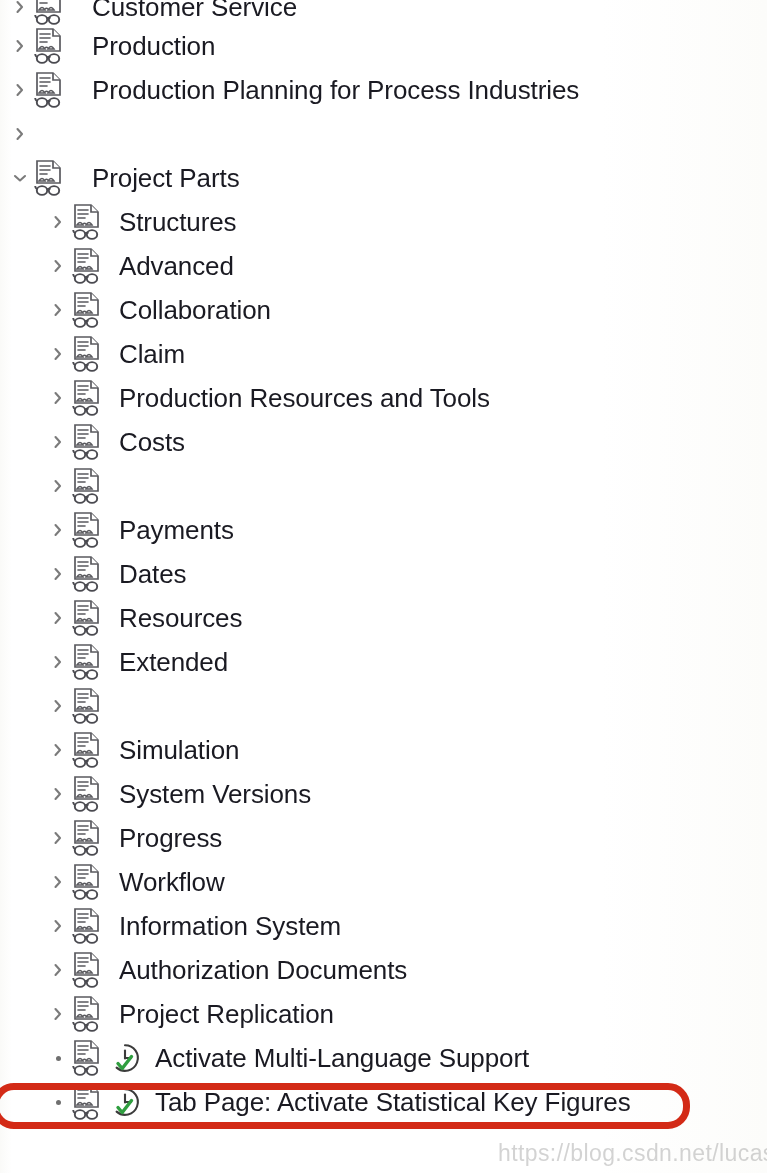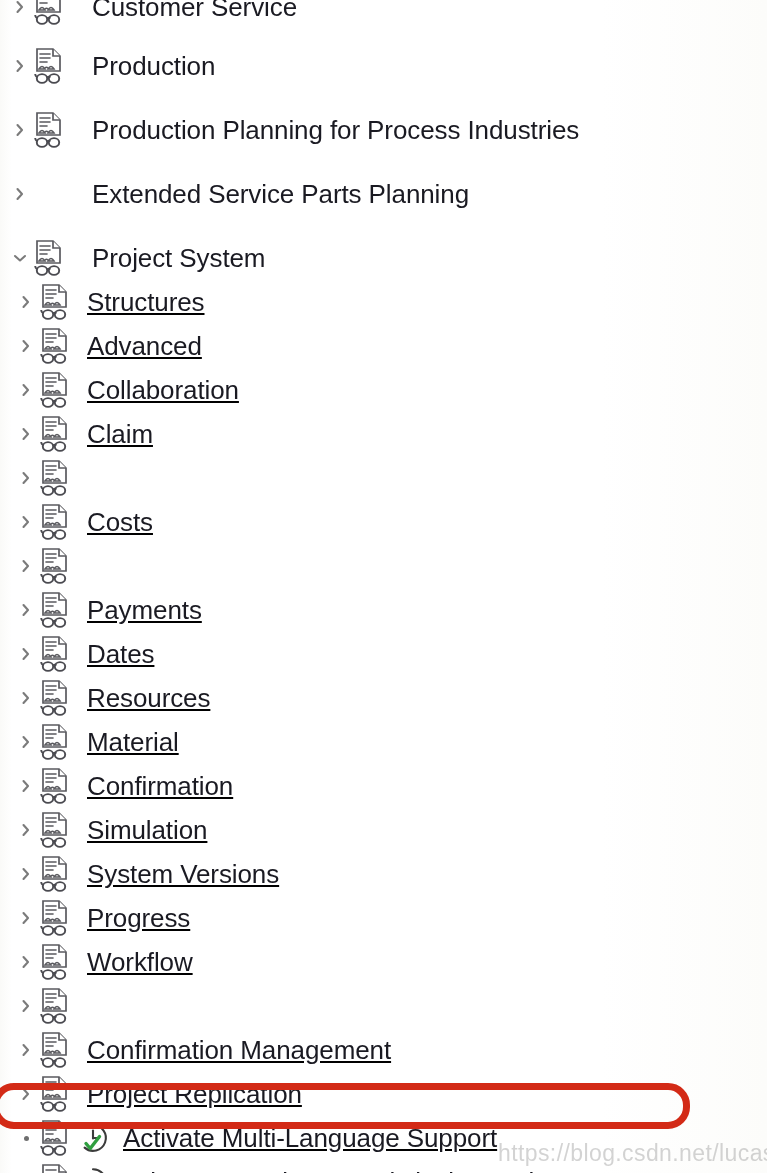--- a/index.html
+++ b/index.html
@@ -89,22 +89,22 @@
   .label {
     font-size: 26px;
     line-height: 30px;
     color: #1a1a22;
     white-space: nowrap;
     letter-spacing: -0.1px;
     font-weight: 400;
   }
 
   
-  .lvl1 { padding-left: 10px; margin-top: 20px; }
-  .lvl2 { padding-left: 16px; text-decoration: underline; }
+  .lvl1 { padding-left: 10px; }
+  .lvl2 { padding-left: 48px; }
 
   .lvl1 .label { margin-left: 24px; }
   .lvl2 .label { margin-left: 13px; }
   .lvl2.hasclock .label { }
 
   
   .highlight-box {
     position: absolute;
     left: -8px;
     top: 1083px;
@@ -232,21 +232,20 @@
         </div>
         <div class="label">Production Planning for Process Industries</div>
       </div>
       <div class="row lvl1">
         <div class="twisty">
           <svg width="12" height="16" viewBox="0 0 12 16">
             <path d="M3.5 3 L8 8 L3.5 13" fill="none" stroke="#7b7b7b" stroke-width="2.1" stroke-linecap="round" stroke-linejoin="round"></path>
           </svg>
         </div>
         <div class="icon-img blank"></div>
-        <div class="label">Extended Service Parts Planning</div>
       </div>
       <div class="row lvl1">
         <div class="twisty">
           <svg width="16" height="12" viewBox="0 0 16 12">
             <path d="M3 4 L8 8.5 L13 4" fill="none" stroke="#7b7b7b" stroke-width="2.1" stroke-linecap="round" stroke-linejoin="round"></path>
           </svg>
         </div>
         <div class="icon-img">
           <svg width="34" height="38" viewBox="0 0 34 38" aria-hidden="true">
             <g fill="none" stroke="#5a5a5f" stroke-width="1.7">
@@ -264,21 +263,21 @@
               <path d="M13 21 q1.5 -1.5 3 0"></path>
             </g>
             <g fill="none" stroke="#4a4a50" stroke-width="1.9">
               <ellipse cx="10" cy="31.5" rx="5.2" ry="4.4" fill="#ffffff"></ellipse>
               <ellipse cx="22" cy="31.5" rx="5.2" ry="4.4" fill="#ffffff"></ellipse>
               <path d="M15.2 30.5 q1.6 -1.6 3.2 0"></path>
               <path d="M4.8 30 q-1.6 -1.4 -1.6 -3"></path>
             </g>
           </svg>
         </div>
-        <div class="label">Project System</div>
+        <div class="label">Project Parts</div>
       </div>
       <div class="row lvl2">
         <div class="twisty">
           <svg width="12" height="16" viewBox="0 0 12 16">
             <path d="M3.5 3 L8 8 L3.5 13" fill="none" stroke="#7b7b7b" stroke-width="2.1" stroke-linecap="round" stroke-linejoin="round"></path>
           </svg>
         </div>
         <div class="icon-img">
           <svg width="34" height="38" viewBox="0 0 34 38" aria-hidden="true">
             <g fill="none" stroke="#5a5a5f" stroke-width="1.7">
@@ -424,20 +423,21 @@
               <path d="M13 21 q1.5 -1.5 3 0"></path>
             </g>
             <g fill="none" stroke="#4a4a50" stroke-width="1.9">
               <ellipse cx="10" cy="31.5" rx="5.2" ry="4.4" fill="#ffffff"></ellipse>
               <ellipse cx="22" cy="31.5" rx="5.2" ry="4.4" fill="#ffffff"></ellipse>
               <path d="M15.2 30.5 q1.6 -1.6 3.2 0"></path>
               <path d="M4.8 30 q-1.6 -1.4 -1.6 -3"></path>
             </g>
           </svg>
         </div>
+        <div class="label">Production Resources and Tools</div>
       </div>
       <div class="row lvl2">
         <div class="twisty">
           <svg width="12" height="16" viewBox="0 0 12 16">
             <path d="M3.5 3 L8 8 L3.5 13" fill="none" stroke="#7b7b7b" stroke-width="2.1" stroke-linecap="round" stroke-linejoin="round"></path>
           </svg>
         </div>
         <div class="icon-img">
           <svg width="34" height="38" viewBox="0 0 34 38" aria-hidden="true">
             <g fill="none" stroke="#5a5a5f" stroke-width="1.7">
@@ -614,53 +614,52 @@
               <path d="M13 21 q1.5 -1.5 3 0"></path>
             </g>
             <g fill="none" stroke="#4a4a50" stroke-width="1.9">
               <ellipse cx="10" cy="31.5" rx="5.2" ry="4.4" fill="#ffffff"></ellipse>
               <ellipse cx="22" cy="31.5" rx="5.2" ry="4.4" fill="#ffffff"></ellipse>
               <path d="M15.2 30.5 q1.6 -1.6 3.2 0"></path>
               <path d="M4.8 30 q-1.6 -1.4 -1.6 -3"></path>
             </g>
           </svg>
         </div>
-        <div class="label">Material</div>
-      </div>
-      <div class="row lvl2">
-        <div class="twisty">
-          <svg width="12" height="16" viewBox="0 0 12 16">
-            <path d="M3.5 3 L8 8 L3.5 13" fill="none" stroke="#7b7b7b" stroke-width="2.1" stroke-linecap="round" stroke-linejoin="round"></path>
-          </svg>
-        </div>
-        <div class="icon-img">
-          <svg width="34" height="38" viewBox="0 0 34 38" aria-hidden="true">
-            <g fill="none" stroke="#5a5a5f" stroke-width="1.7">
-              <path d="M5 2 H21 L28 9 V24 H5 Z" fill="#ffffff"></path>
-              <path d="M21 2 V9 H28" fill="#ffffff"></path>
-            </g>
-            <g stroke="#5a5a5f" stroke-width="1.6" stroke-linecap="round">
-              <line x1="8" y1="7" x2="18" y2="7"></line>
-              <line x1="8" y1="11" x2="18" y2="11"></line>
-              <line x1="8" y1="15" x2="15" y2="15"></line>
-            </g>
-            <g fill="none" stroke="#5a5a5f" stroke-width="1.6">
-              <path d="M7 22 q3 -5 6 0 z" fill="#ffffff"></path>
-              <path d="M16 22 q3 -5 6 0 z" fill="#ffffff"></path>
-              <path d="M13 21 q1.5 -1.5 3 0"></path>
-            </g>
-            <g fill="none" stroke="#4a4a50" stroke-width="1.9">
-              <ellipse cx="10" cy="31.5" rx="5.2" ry="4.4" fill="#ffffff"></ellipse>
-              <ellipse cx="22" cy="31.5" rx="5.2" ry="4.4" fill="#ffffff"></ellipse>
-              <path d="M15.2 30.5 q1.6 -1.6 3.2 0"></path>
-              <path d="M4.8 30 q-1.6 -1.4 -1.6 -3"></path>
-            </g>
-          </svg>
-        </div>
-        <div class="label">Confirmation</div>
+        <div class="label">Extended</div>
+      </div>
+      <div class="row lvl2">
+        <div class="twisty">
+          <svg width="12" height="16" viewBox="0 0 12 16">
+            <path d="M3.5 3 L8 8 L3.5 13" fill="none" stroke="#7b7b7b" stroke-width="2.1" stroke-linecap="round" stroke-linejoin="round"></path>
+          </svg>
+        </div>
+        <div class="icon-img">
+          <svg width="34" height="38" viewBox="0 0 34 38" aria-hidden="true">
+            <g fill="none" stroke="#5a5a5f" stroke-width="1.7">
+              <path d="M5 2 H21 L28 9 V24 H5 Z" fill="#ffffff"></path>
+              <path d="M21 2 V9 H28" fill="#ffffff"></path>
+            </g>
+            <g stroke="#5a5a5f" stroke-width="1.6" stroke-linecap="round">
+              <line x1="8" y1="7" x2="18" y2="7"></line>
+              <line x1="8" y1="11" x2="18" y2="11"></line>
+              <line x1="8" y1="15" x2="15" y2="15"></line>
+            </g>
+            <g fill="none" stroke="#5a5a5f" stroke-width="1.6">
+              <path d="M7 22 q3 -5 6 0 z" fill="#ffffff"></path>
+              <path d="M16 22 q3 -5 6 0 z" fill="#ffffff"></path>
+              <path d="M13 21 q1.5 -1.5 3 0"></path>
+            </g>
+            <g fill="none" stroke="#4a4a50" stroke-width="1.9">
+              <ellipse cx="10" cy="31.5" rx="5.2" ry="4.4" fill="#ffffff"></ellipse>
+              <ellipse cx="22" cy="31.5" rx="5.2" ry="4.4" fill="#ffffff"></ellipse>
+              <path d="M15.2 30.5 q1.6 -1.6 3.2 0"></path>
+              <path d="M4.8 30 q-1.6 -1.4 -1.6 -3"></path>
+            </g>
+          </svg>
+        </div>
       </div>
       <div class="row lvl2">
         <div class="twisty">
           <svg width="12" height="16" viewBox="0 0 12 16">
             <path d="M3.5 3 L8 8 L3.5 13" fill="none" stroke="#7b7b7b" stroke-width="2.1" stroke-linecap="round" stroke-linejoin="round"></path>
           </svg>
         </div>
         <div class="icon-img">
           <svg width="34" height="38" viewBox="0 0 34 38" aria-hidden="true">
             <g fill="none" stroke="#5a5a5f" stroke-width="1.7">
@@ -806,52 +805,53 @@
               <path d="M13 21 q1.5 -1.5 3 0"></path>
             </g>
             <g fill="none" stroke="#4a4a50" stroke-width="1.9">
               <ellipse cx="10" cy="31.5" rx="5.2" ry="4.4" fill="#ffffff"></ellipse>
               <ellipse cx="22" cy="31.5" rx="5.2" ry="4.4" fill="#ffffff"></ellipse>
               <path d="M15.2 30.5 q1.6 -1.6 3.2 0"></path>
               <path d="M4.8 30 q-1.6 -1.4 -1.6 -3"></path>
             </g>
           </svg>
         </div>
-      </div>
-      <div class="row lvl2">
-        <div class="twisty">
-          <svg width="12" height="16" viewBox="0 0 12 16">
-            <path d="M3.5 3 L8 8 L3.5 13" fill="none" stroke="#7b7b7b" stroke-width="2.1" stroke-linecap="round" stroke-linejoin="round"></path>
-          </svg>
-        </div>
-        <div class="icon-img">
-          <svg width="34" height="38" viewBox="0 0 34 38" aria-hidden="true">
-            <g fill="none" stroke="#5a5a5f" stroke-width="1.7">
-              <path d="M5 2 H21 L28 9 V24 H5 Z" fill="#ffffff"></path>
-              <path d="M21 2 V9 H28" fill="#ffffff"></path>
-            </g>
-            <g stroke="#5a5a5f" stroke-width="1.6" stroke-linecap="round">
-              <line x1="8" y1="7" x2="18" y2="7"></line>
-              <line x1="8" y1="11" x2="18" y2="11"></line>
-              <line x1="8" y1="15" x2="15" y2="15"></line>
-            </g>
-            <g fill="none" stroke="#5a5a5f" stroke-width="1.6">
-              <path d="M7 22 q3 -5 6 0 z" fill="#ffffff"></path>
-              <path d="M16 22 q3 -5 6 0 z" fill="#ffffff"></path>
-              <path d="M13 21 q1.5 -1.5 3 0"></path>
-            </g>
-            <g fill="none" stroke="#4a4a50" stroke-width="1.9">
-              <ellipse cx="10" cy="31.5" rx="5.2" ry="4.4" fill="#ffffff"></ellipse>
-              <ellipse cx="22" cy="31.5" rx="5.2" ry="4.4" fill="#ffffff"></ellipse>
-              <path d="M15.2 30.5 q1.6 -1.6 3.2 0"></path>
-              <path d="M4.8 30 q-1.6 -1.4 -1.6 -3"></path>
-            </g>
-          </svg>
-        </div>
-        <div class="label">Confirmation Management</div>
+        <div class="label">Information System</div>
+      </div>
+      <div class="row lvl2">
+        <div class="twisty">
+          <svg width="12" height="16" viewBox="0 0 12 16">
+            <path d="M3.5 3 L8 8 L3.5 13" fill="none" stroke="#7b7b7b" stroke-width="2.1" stroke-linecap="round" stroke-linejoin="round"></path>
+          </svg>
+        </div>
+        <div class="icon-img">
+          <svg width="34" height="38" viewBox="0 0 34 38" aria-hidden="true">
+            <g fill="none" stroke="#5a5a5f" stroke-width="1.7">
+              <path d="M5 2 H21 L28 9 V24 H5 Z" fill="#ffffff"></path>
+              <path d="M21 2 V9 H28" fill="#ffffff"></path>
+            </g>
+            <g stroke="#5a5a5f" stroke-width="1.6" stroke-linecap="round">
+              <line x1="8" y1="7" x2="18" y2="7"></line>
+              <line x1="8" y1="11" x2="18" y2="11"></line>
+              <line x1="8" y1="15" x2="15" y2="15"></line>
+            </g>
+            <g fill="none" stroke="#5a5a5f" stroke-width="1.6">
+              <path d="M7 22 q3 -5 6 0 z" fill="#ffffff"></path>
+              <path d="M16 22 q3 -5 6 0 z" fill="#ffffff"></path>
+              <path d="M13 21 q1.5 -1.5 3 0"></path>
+            </g>
+            <g fill="none" stroke="#4a4a50" stroke-width="1.9">
+              <ellipse cx="10" cy="31.5" rx="5.2" ry="4.4" fill="#ffffff"></ellipse>
+              <ellipse cx="22" cy="31.5" rx="5.2" ry="4.4" fill="#ffffff"></ellipse>
+              <path d="M15.2 30.5 q1.6 -1.6 3.2 0"></path>
+              <path d="M4.8 30 q-1.6 -1.4 -1.6 -3"></path>
+            </g>
+          </svg>
+        </div>
+        <div class="label">Authorization Documents</div>
       </div>
       <div class="row lvl2">
         <div class="twisty">
           <svg width="12" height="16" viewBox="0 0 12 16">
             <path d="M3.5 3 L8 8 L3.5 13" fill="none" stroke="#7b7b7b" stroke-width="2.1" stroke-linecap="round" stroke-linejoin="round"></path>
           </svg>
         </div>
         <div class="icon-img">
           <svg width="34" height="38" viewBox="0 0 34 38" aria-hidden="true">
             <g fill="none" stroke="#5a5a5f" stroke-width="1.7">

